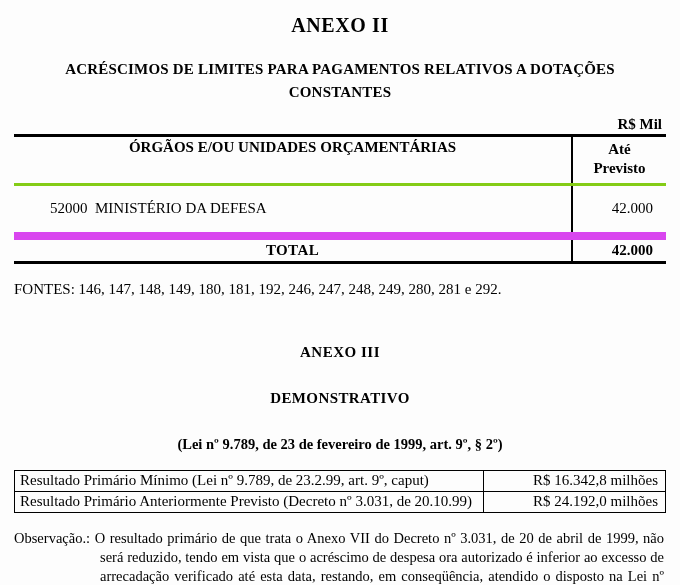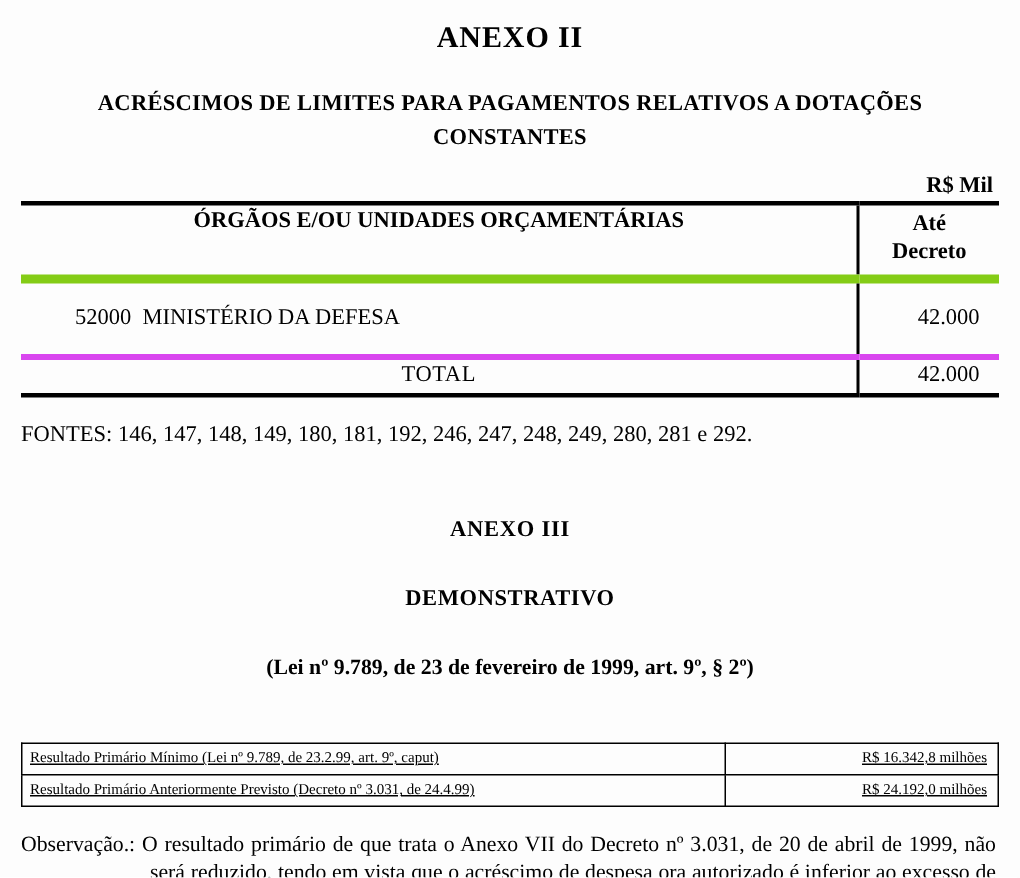--- a/index.html
+++ b/index.html
@@ -36,21 +36,21 @@
     font-size: 15px;
     margin-top: 13px;
     padding-right: 4px;
   }
 
   table { border-collapse: collapse; width: 100%; }
 
   .limits-table { margin-top: 1px; font-size: 15px; }
   .limits-table th {
     border-top: 3px solid #000;
-    border-bottom: 6px solid #84cc16;
+    border-bottom: 3px solid #84cc16;
     font-weight: bold;
     vertical-align: top;
     padding: 2px 4px 5px 4px;
     text-align: center;
   }
   .limits-table .value-col {
     width: 94px;
     border-left: 2px solid #000;
   }
   .limits-table .value-header { line-height: 1.25; padding-top: 3px; }
@@ -60,24 +60,24 @@
     vertical-align: middle;
     text-align: left;
   }
   .limits-table .value-cell {
     text-align: right;
     padding-right: 13px;
     vertical-align: middle;
     margin-left: 44px;
   }
   .limits-table .total-row td {
-    border-top: 4px solid #d946ef;
+    border-top: 8px solid #d946ef;
     border-bottom: 3px solid #000;
     height: 26px;
-    font-weight: normal;
+    font-weight: bold;
   }
   .limits-table .total-label { text-align: center; letter-spacing: 0.4px; }
 
   .fontes { margin-top: 17px; font-size: 15px; }
 
   .anexo3-title {
     text-align: center;
     font-weight: bold;
     font-size: 15px;
     margin-top: 46px;
@@ -92,21 +92,21 @@
     letter-spacing: 0.4px;
   }
 
   .law-ref {
     text-align: center;
     font-weight: bold;
     font-size: 14.5px;
     margin-top: 29px;
   }
 
-  .results-table { margin-top: 41px; font-size: 10px; text-decoration: underline; }
+  .results-table { margin-top: 17px; font-size: 15px; }
   .results-table td {
     border: 1.5px solid #000;
     padding: 1px 7px 2px 5px;
     height: 21px;
   }
   .results-table .result-label { width: 72%; text-align: left; }
   .results-table .result-value { text-align: right; font-weight: normal; }
 
   .observation {
     margin-top: 16px;
@@ -131,21 +131,21 @@
   </div>
 
   <div class="currency-note">R$ Mil</div>
 
   <table class="limits-table">
     <thead>
       <tr>
         <th>ÓRGÃOS E/OU UNIDADES ORÇAMENTÁRIAS</th>
         <th class="value-col value-header">
           <div>Até</div>
-          <div>Decreto</div>
+          <div>Previsto</div>
         </th>
       </tr>
     </thead>
     <tbody>
       <tr>
         <td class="org-cell">52000&nbsp;&nbsp;MINISTÉRIO DA DEFESA</td>
         <td class="value-col value-cell">42.000</td>
       </tr>
       <tr class="total-row">
         <td class="total-label">TOTAL</td>
@@ -162,21 +162,21 @@
 
   <div class="law-ref">(Lei nº 9.789, de 23 de fevereiro de 1999, art. 9º, § 2º)</div>
 
   <table class="results-table">
     <tbody>
       <tr>
         <td class="result-label">Resultado Primário Mínimo (Lei nº 9.789, de 23.2.99, art. 9º, caput)</td>
         <td class="result-value">R$ 16.342,8 milhões</td>
       </tr>
       <tr>
-        <td class="result-label">Resultado Primário Anteriormente Previsto (Decreto nº 3.031, de 24.4.99)</td>
+        <td class="result-label">Resultado Primário Anteriormente Previsto (Decreto nº 3.031, de 20.10.99)</td>
         <td class="result-value">R$ 24.192,0 milhões</td>
       </tr>
     </tbody>
   </table>
 
   <div class="observation"><span>Observação.:</span> <span>O resultado primário de que trata o Anexo VII do Decreto nº 3.031, de 20 de abril de 1999, não será reduzido, tendo em vista que o acréscimo de despesa ora autorizado é inferior ao excesso de arrecadação verificado até esta data, restando, em conseqüência, atendido o disposto na Lei nº 9.789, art. 9º, caput.</span></div>
 
 </div>
 
 </body></html>

